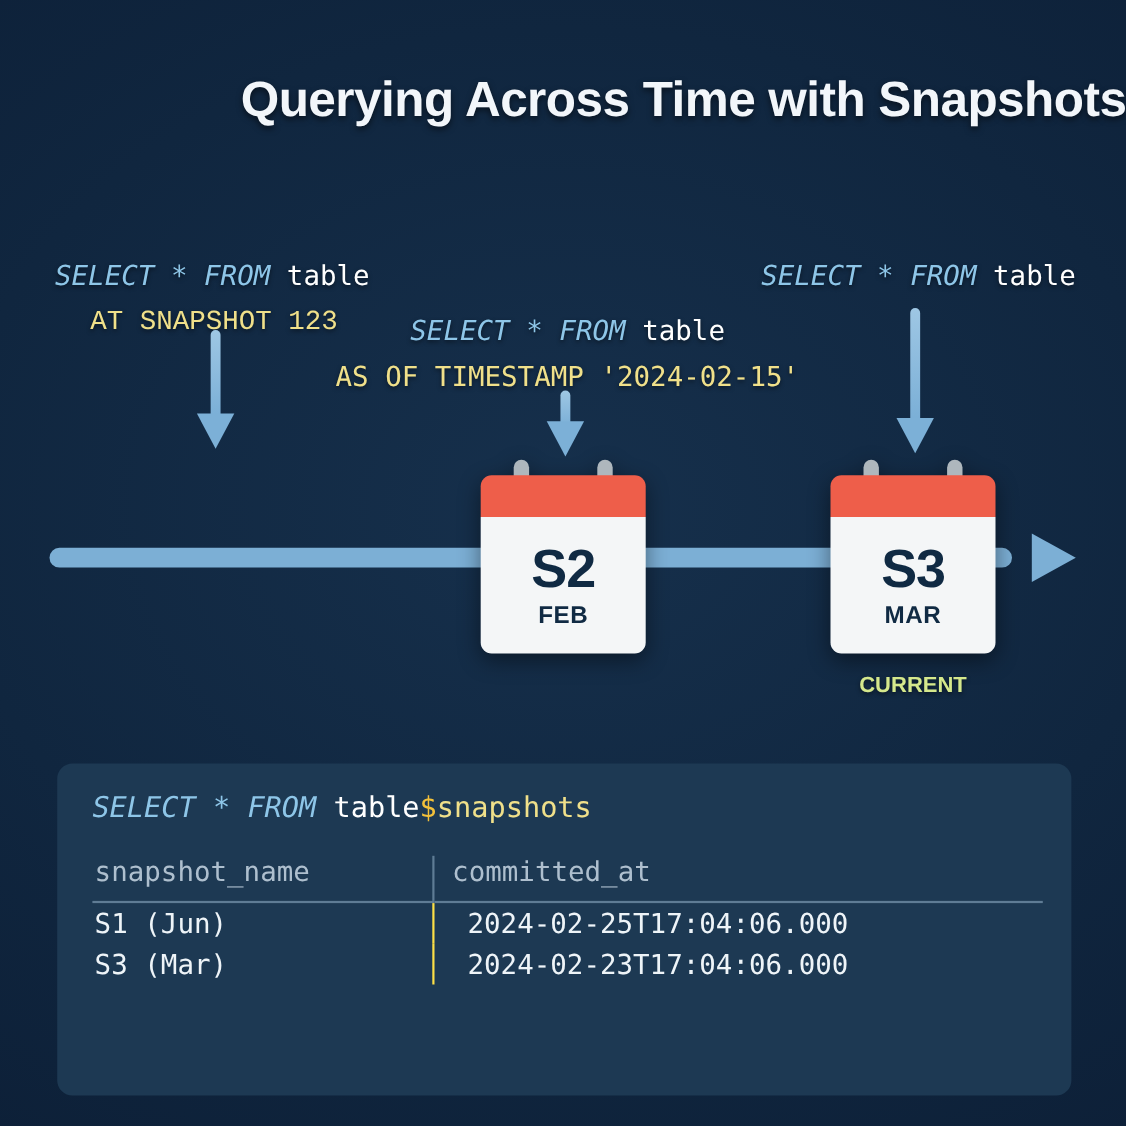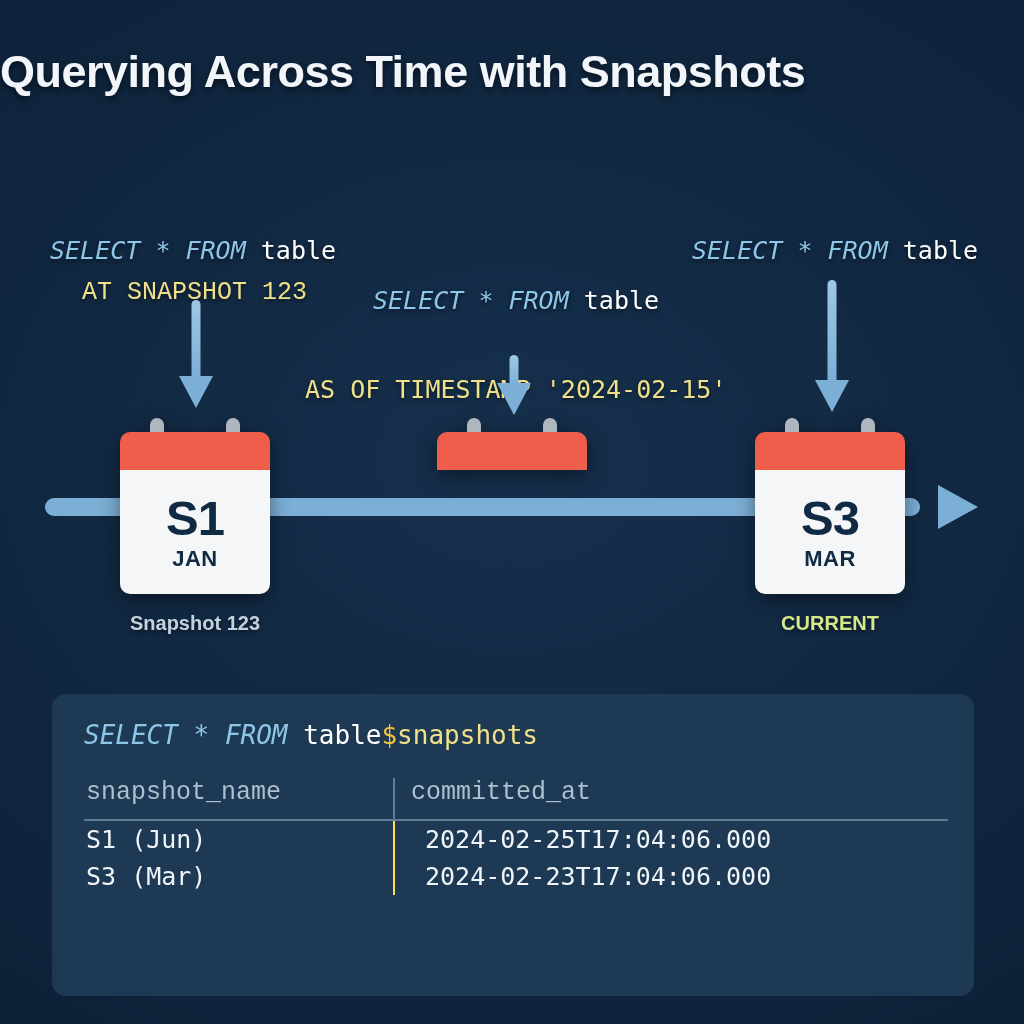--- a/index.html
+++ b/index.html
@@ -23,22 +23,22 @@
     background:
       radial-gradient(ellipse 900px 700px at 50% 45%, #16304c 0%, #10263f 62%, #0d2038 100%);
   }
 
   #stage { position: absolute; inset: 0; }
 
   
   #title {
     position: absolute;
     left: 0; right: 0;
-    top: 46px;
-    text-align: left;
+    top: 64px;
+    text-align: right;
     color: #f2f6fa;
     font-size: 45px;
     font-weight: bold;
     letter-spacing: -0.5px;
     text-shadow: 0 3px 6px rgba(0,0,0,0.55);
   }
 
   
   .sql-ann {
     position: absolute;
@@ -56,21 +56,21 @@
   .clause  { color: #f0e08a; }
   .dollar  { color: #f3c13a; }
   .tblname { color: #f0e08a; }
 
   #ann1 { left: 50px;  top: 230px; }
   #ann1 .l1 { text-align: left; }
   #ann1 .l2 { text-align: left; padding-left: 32px; font-family: Liberation Mono, monospace; }
 
   #ann2 { left: 305px; top: 280px; }
   #ann2 .l1 { text-align: left; padding-left: 68px; }
-  #ann2 .l2 { text-align: center; margin-top: 47px; }
+  #ann2 .l2 { text-align: center; }
 
   #ann3 { left: 692px; top: 230px; }
 
   
   .down-arrow {
     position: absolute;
     width: 22px;
     height: 110px;
   }
   .down-arrow .shaft {
@@ -225,21 +225,20 @@
     width: 100%;
     font-family: "DejaVu Sans Mono", monospace;
     font-size: 25px;
   }
   #tbl th {
     color: #aebfce;
     font-weight: normal;
     text-align: left;
     padding: 0 0 12px 0;
     border-bottom: 2px solid #5f7c95;
-    font-family: Liberation Mono, monospace;
   }
   #tbl td {
     color: #eef4f8;
     padding: 4px 0;
     white-space: nowrap;
   }
   #tbl .col-name  { width: 310px; padding-left: 2px; }
   #tbl .col-time  { padding-left: 30px; border-left: 2px solid #fde047; }
   #tbl thead .col-time { border-left: 2px solid #5f7c95; padding-left: 16px; }
 </style>
@@ -292,53 +291,45 @@
   <div class="down-arrow" id="arrow3">
     <div class="shaft"></div>
     <div class="head"></div>
   </div>
 
   <div id="timeline">
     <div class="rail"></div>
     <div class="tip"></div>
   </div>
 
-  <div class="calendar" id="cal1">
-    <div class="rings">
-      <div class="ring r1"></div>
-      <div class="ring r2"></div>
-    </div>
-    <div class="band"></div>
-    <div class="body">
-      <div class="code">S1</div>
-      <div class="month">JAN</div>
-    </div>
-  </div>
 
   <div class="calendar" id="cal2">
     <div class="rings">
       <div class="ring r1"></div>
       <div class="ring r2"></div>
     </div>
     <div class="band"></div>
+    <div class="body">
+      <div class="code">S2</div>
+      <div class="month">FEB</div>
+    </div>
   </div>
 
   <div class="calendar" id="cal3">
     <div class="rings">
       <div class="ring r1"></div>
       <div class="ring r2"></div>
     </div>
     <div class="band"></div>
     <div class="body">
       <div class="code">S3</div>
       <div class="month">MAR</div>
     </div>
   </div>
 
-  <div class="cal-caption" id="cap1">Snapshot 123</div>
   <div class="cal-caption" id="cap3">CURRENT</div>
 
   <div id="panel">
 
     <div id="panel-query">
       <span class="kw">SELECT</span>
       <span class="star">*</span>
       <span class="kw">FROM</span>
       <span class="ident">table</span><span class="dollar">$</span><span class="tblname">snapshots</span>
     </div>

